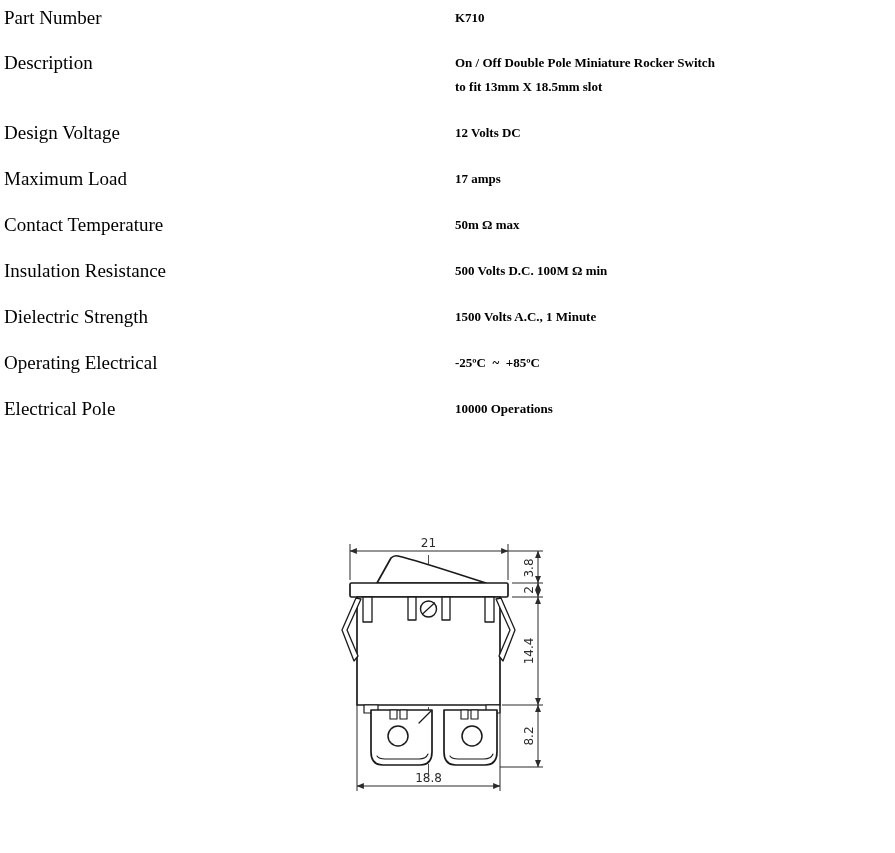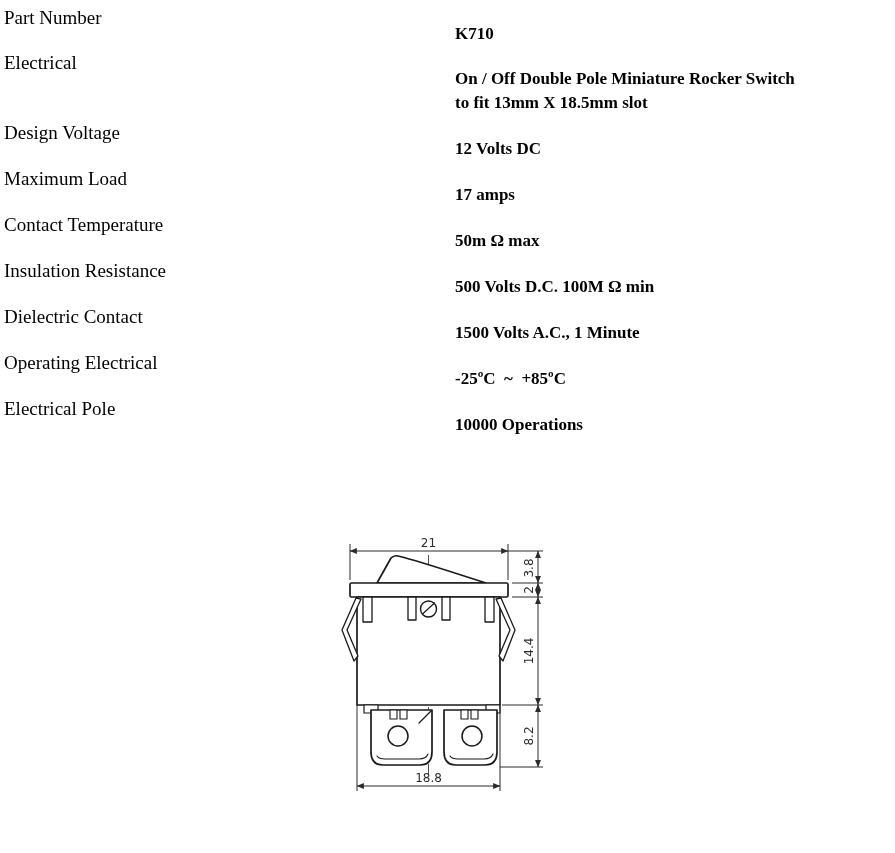--- a/index.html
+++ b/index.html
@@ -8,58 +8,58 @@
     font-family:"Liberation Serif", serif;color:#000;overflow:hidden;
   }
   .spec-table{position:absolute;left:0;top:0;width:895px;}
   .spec-row{position:absolute;left:0;width:895px;}
   .spec-label{
     position:absolute;left:4px;top:0;
     font-weight:normal;font-size:19px;line-height:24px;white-space:nowrap;
   }
   .spec-value{
     position:absolute;left:455px;top:0;width:420px;
-    font-weight:bold;font-size:17px;line-height:24px;white-space:pre-line;margin-top:16px;
+    font-weight:bold;font-size:13px;line-height:24px;white-space:pre-line;
   }
   .drawing-svg{position:absolute;left:330px;top:528px;}
   .dim-text{
     font-family:"DejaVu Sans", sans-serif;font-size:12px;fill:#2b2b2b;
   }
 </style>
 </head>
 <body>
 
 <div class="spec-table">
   <div class="spec-row" style="top:6px">
     <div class="spec-label">Part Number</div>
     <div class="spec-value">K710</div>
   </div>
   <div class="spec-row" style="top:51px">
-    <div class="spec-label">Electrical</div>
+    <div class="spec-label">Description</div>
     <div class="spec-value">On / Off Double Pole Miniature Rocker Switch
 to fit 13mm X 18.5mm slot</div>
   </div>
   <div class="spec-row" style="top:121px">
     <div class="spec-label">Design Voltage</div>
     <div class="spec-value">12 Volts DC</div>
   </div>
   <div class="spec-row" style="top:167px">
     <div class="spec-label">Maximum Load</div>
     <div class="spec-value">17 amps</div>
   </div>
   <div class="spec-row" style="top:213px">
     <div class="spec-label">Contact Temperature</div>
     <div class="spec-value">50m Ω max</div>
   </div>
   <div class="spec-row" style="top:259px">
     <div class="spec-label">Insulation Resistance</div>
     <div class="spec-value">500 Volts D.C. 100M Ω min</div>
   </div>
   <div class="spec-row" style="top:305px">
-    <div class="spec-label">Dielectric Contact</div>
+    <div class="spec-label">Dielectric Strength</div>
     <div class="spec-value">1500 Volts A.C., 1 Minute</div>
   </div>
   <div class="spec-row" style="top:351px">
     <div class="spec-label">Operating Electrical</div>
     <div class="spec-value">-25ºC &nbsp;~&nbsp; +85ºC</div>
   </div>
   <div class="spec-row" style="top:397px">
     <div class="spec-label">Electrical Pole</div>
     <div class="spec-value">10000 Operations</div>
   </div>

